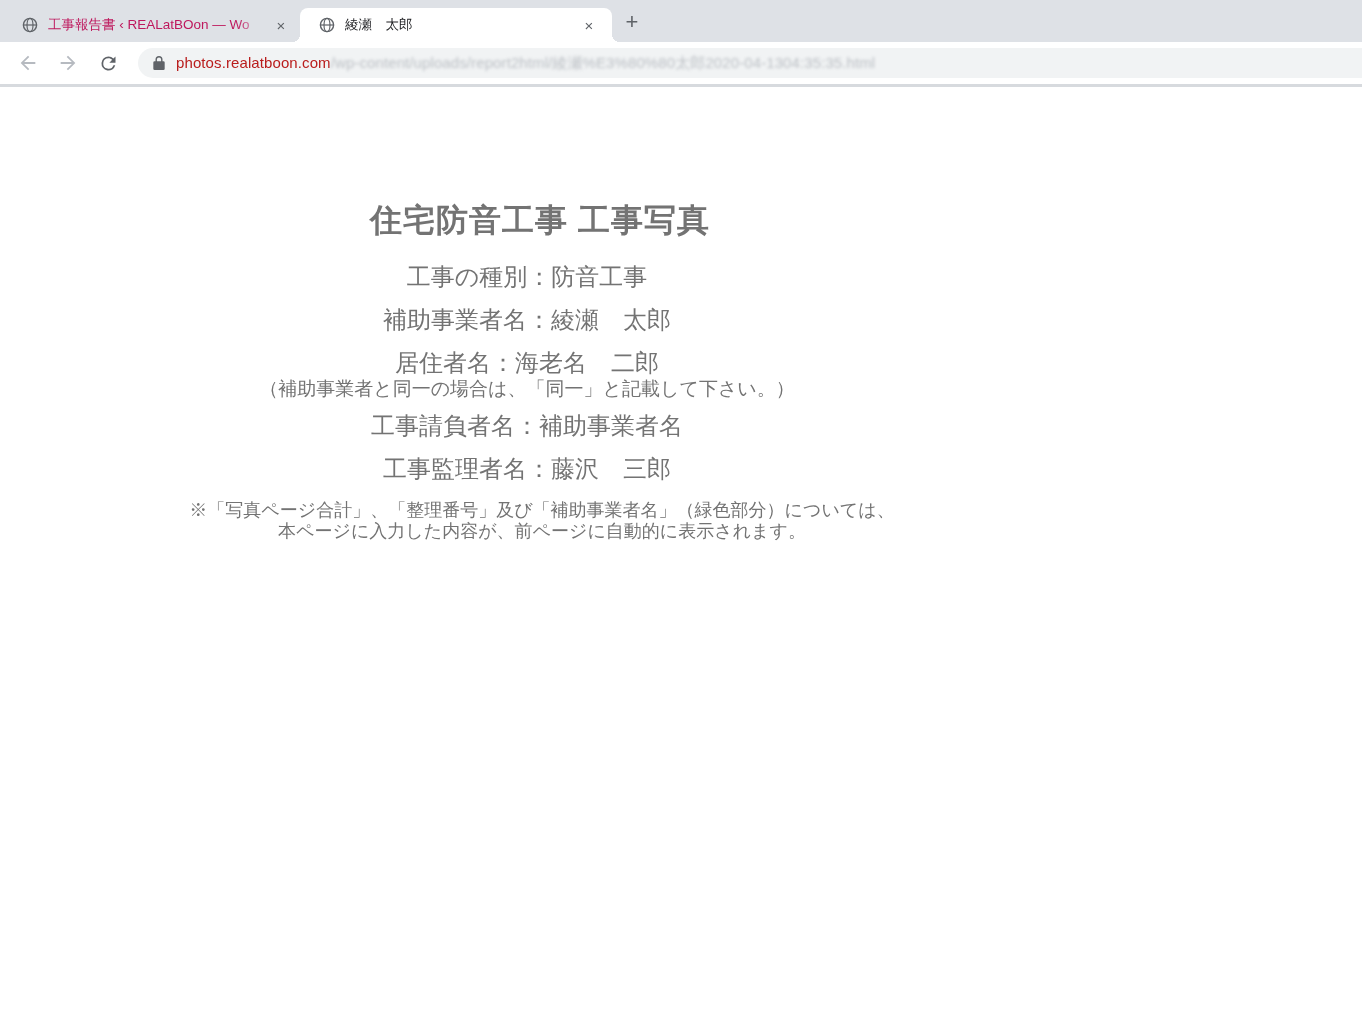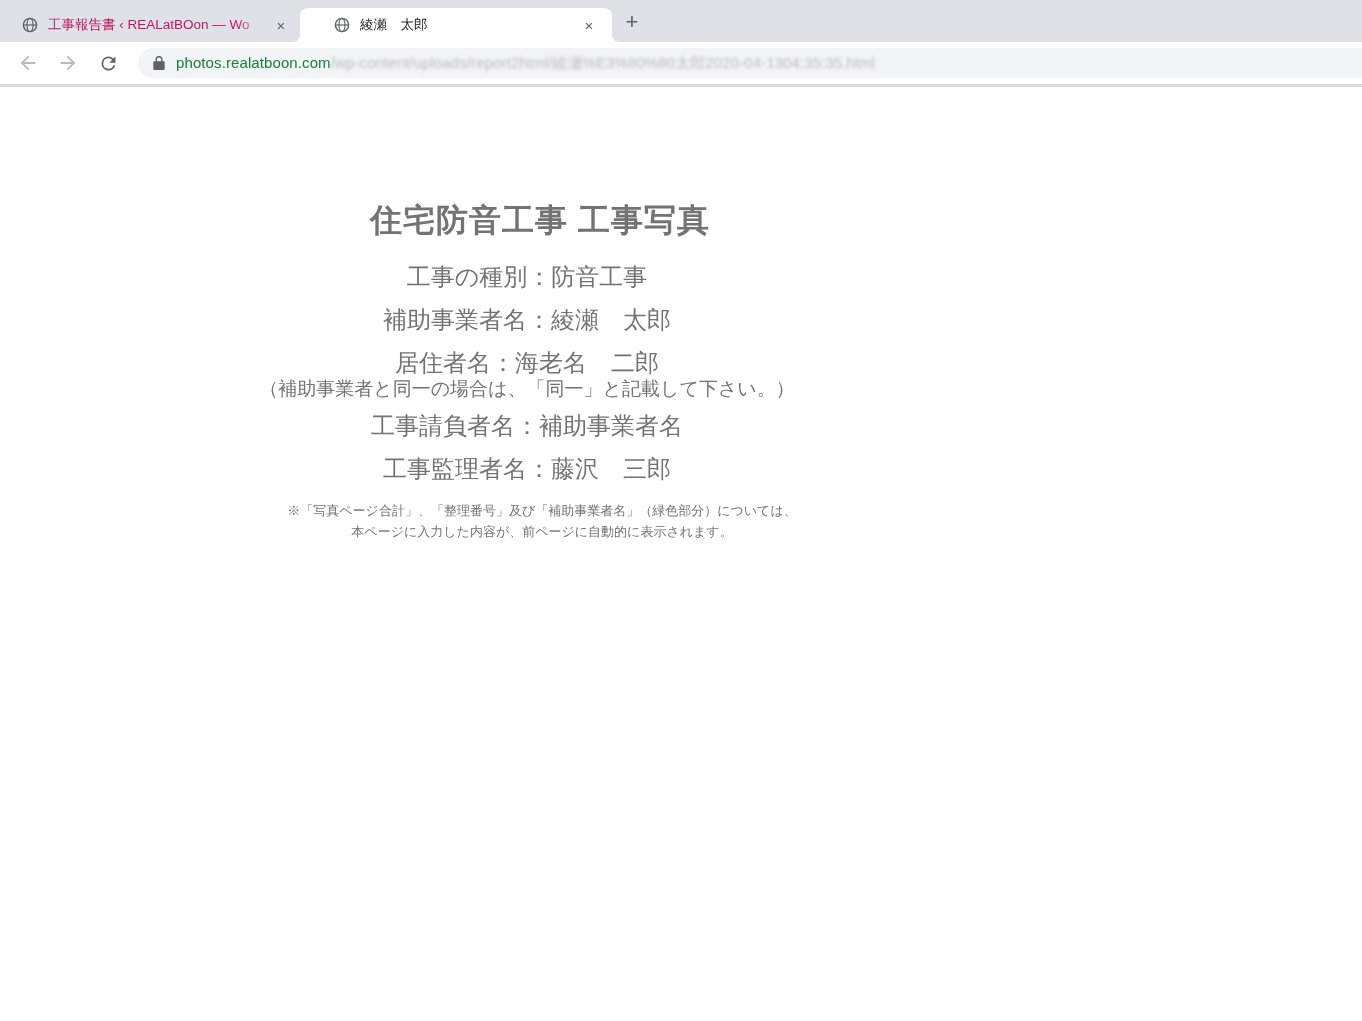--- a/index.html
+++ b/index.html
@@ -28,21 +28,21 @@
   .tab-inactive {
     left: 10px;
     width: 290px;
     padding: 0 10px 0 12px;
   }
   .tab-active {
     left: 300px;
     width: 312px;
     background: #ffffff;
     border-radius: 8px 8px 0 0;
-    padding: 0 14px 0 34px;
+    padding: 0 14px 0 19px;
   }
   .tab-active::before {
     content: ""; position: absolute; bottom: 0; left: -8px; width: 8px; height: 8px;
     background: radial-gradient(circle at 0 0, rgba(0,0,0,0) 8px, #ffffff 8px);
   }
   .tab-active::after {
     content: ""; position: absolute; bottom: 0; right: -8px; width: 8px; height: 8px;
     background: radial-gradient(circle at 100% 0, rgba(0,0,0,0) 8px, #ffffff 8px);
   }
   .favicon { width: 16px; height: 16px; flex: 0 0 16px; }
@@ -102,21 +102,21 @@
     align-items: center;
     padding-left: 14px;
     overflow: hidden;
   }
   .url-text {
     margin-left: 10px;
     font-size: 15px;
     white-space: nowrap;
     letter-spacing: 0.1px;
   }
-  .url-domain { color: #15803d; margin-top: 18px; }
+  .url-domain { color: #b91c1c; margin-top: 18px; }
   .url-path {
     color: #bcc0c5;
     filter: blur(1.7px);
   }
 
   
   .content {
     height: 931px;
     background: #ffffff;
   }
@@ -142,21 +142,21 @@
   }
   .doc-line-first { margin-top: 28px; }
   .doc-note {
     margin: 9px 0 0 0;
     font-size: 19px;
     line-height: 14px;
   }
   .doc-line-after-note { margin-top: 20px; }
   .doc-footnote {
     margin: 21px 0 0 0;
-    font-size: 13px;
+    font-size: 18px;
     line-height: 21px;
     padding-left: 30px;
   }
 </style>
 </head>
 <body>
 
 <div class="tabbar">
 
   <div class="tab tab-inactive">

